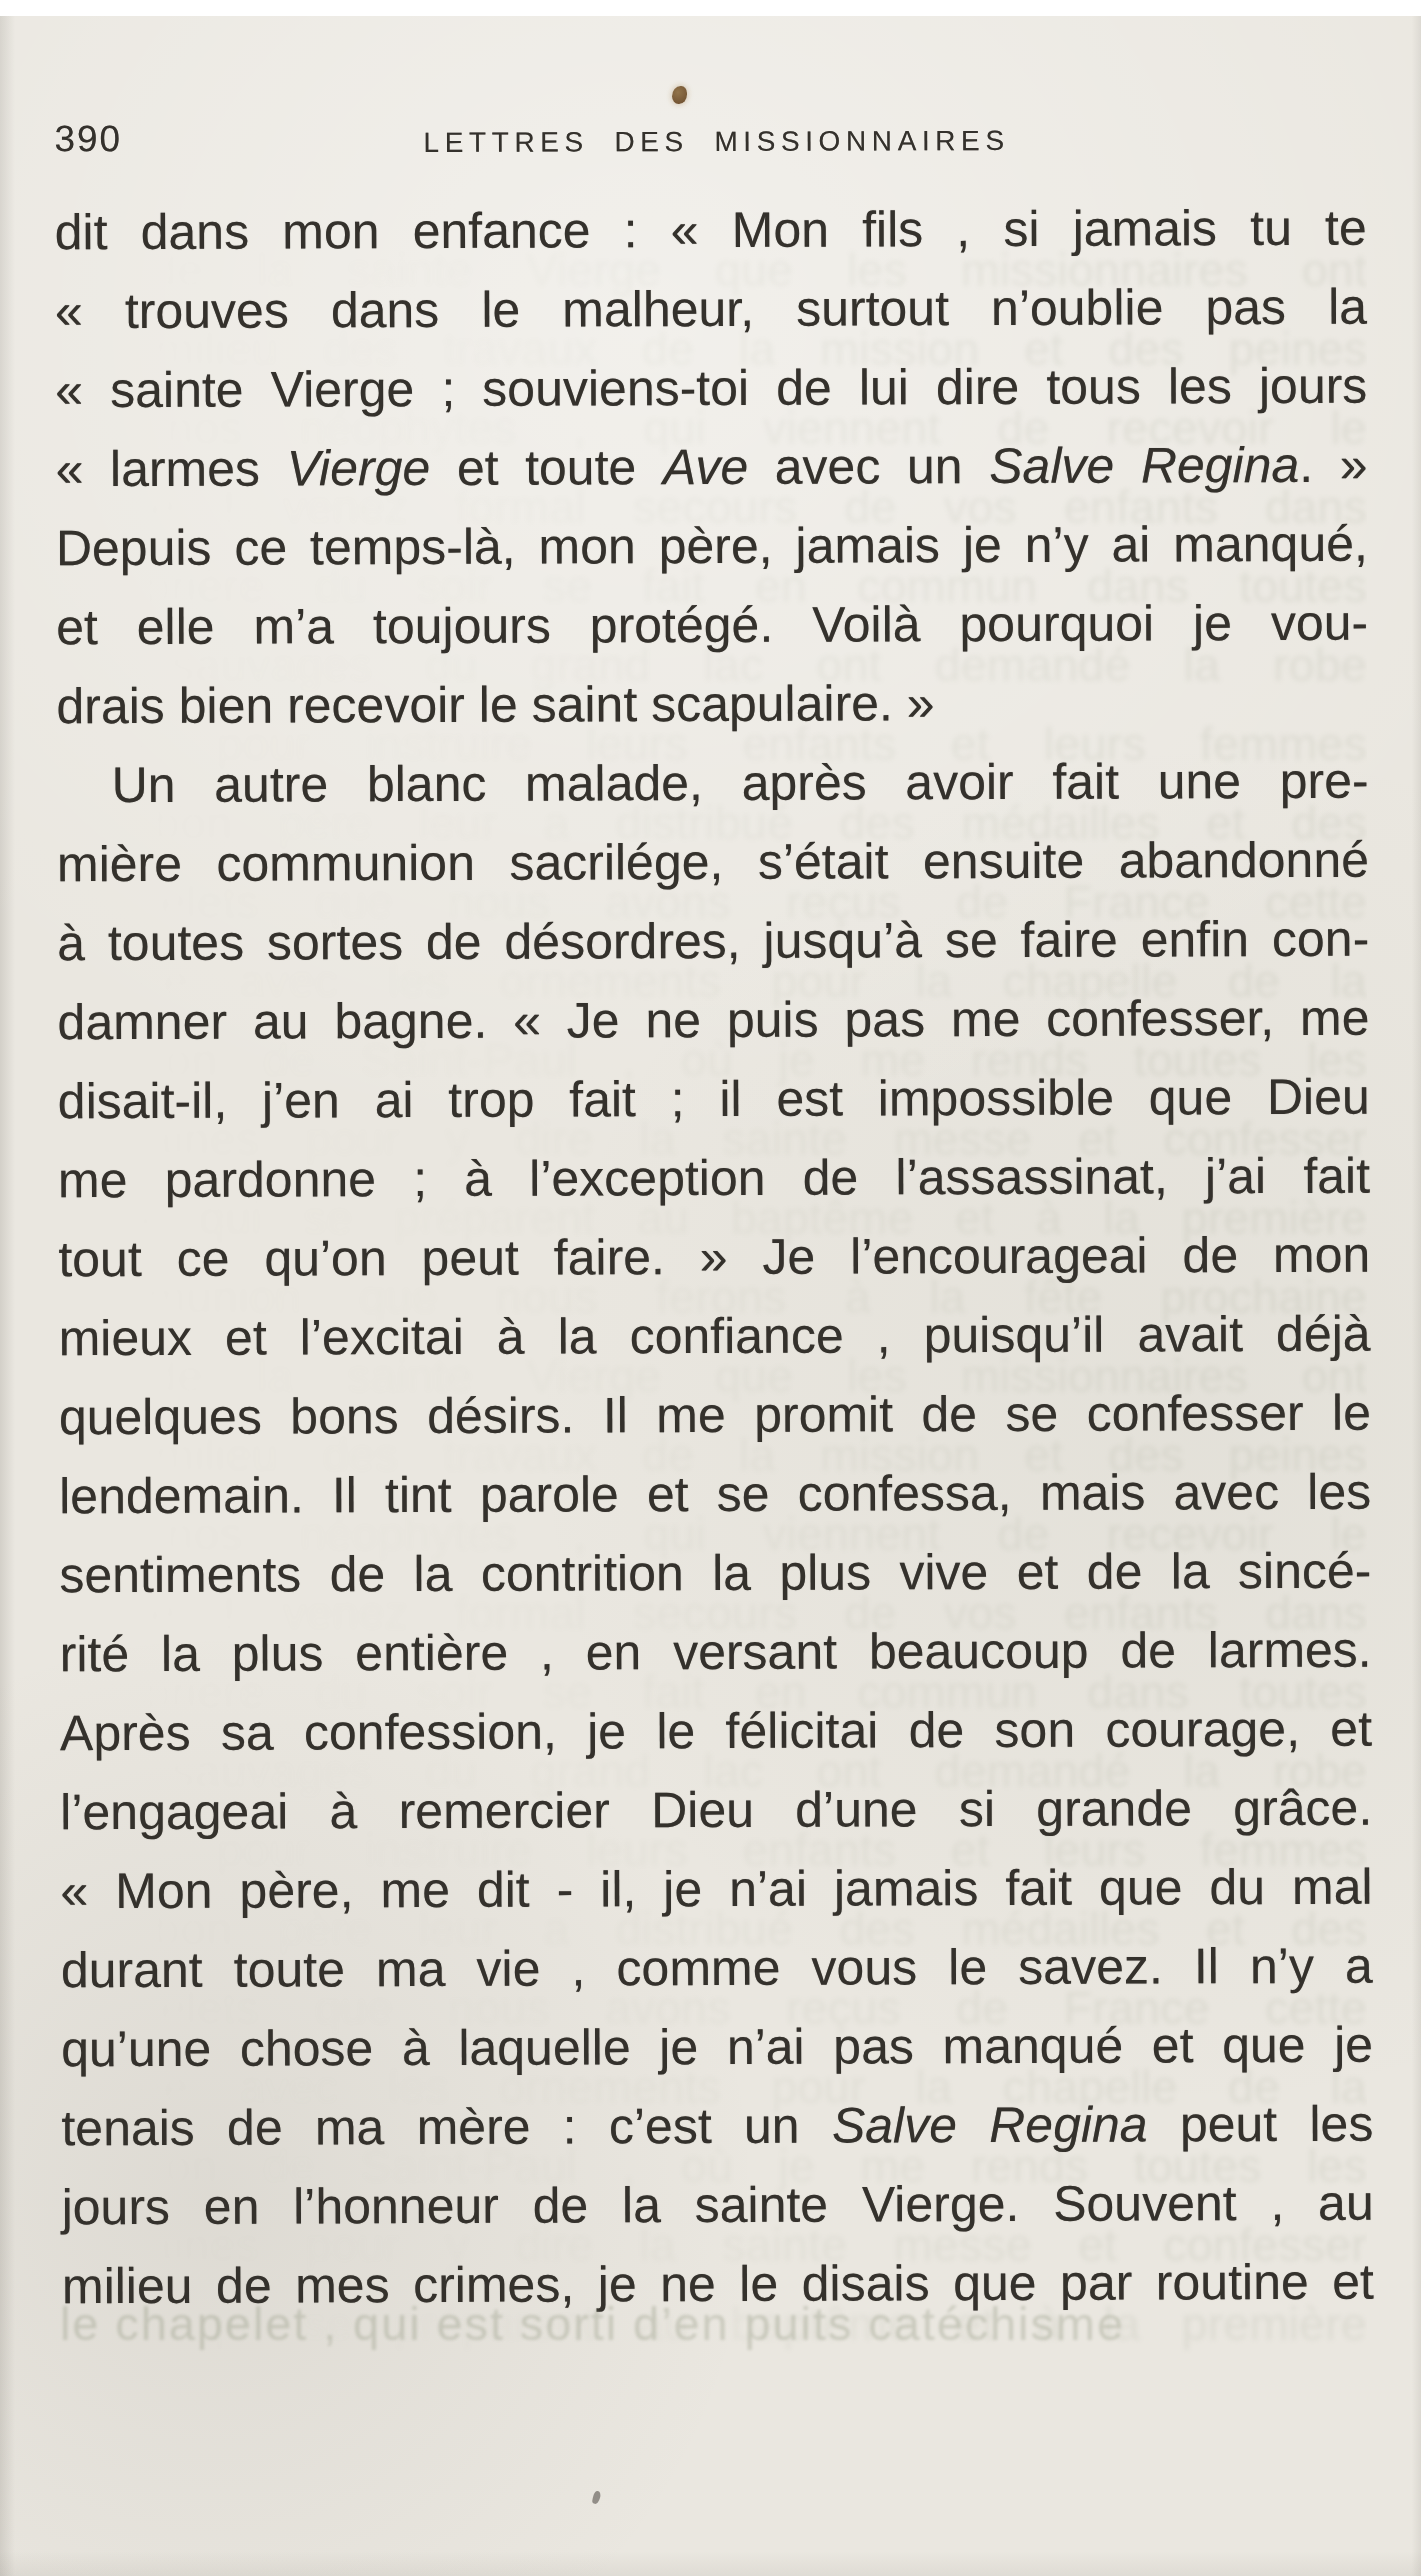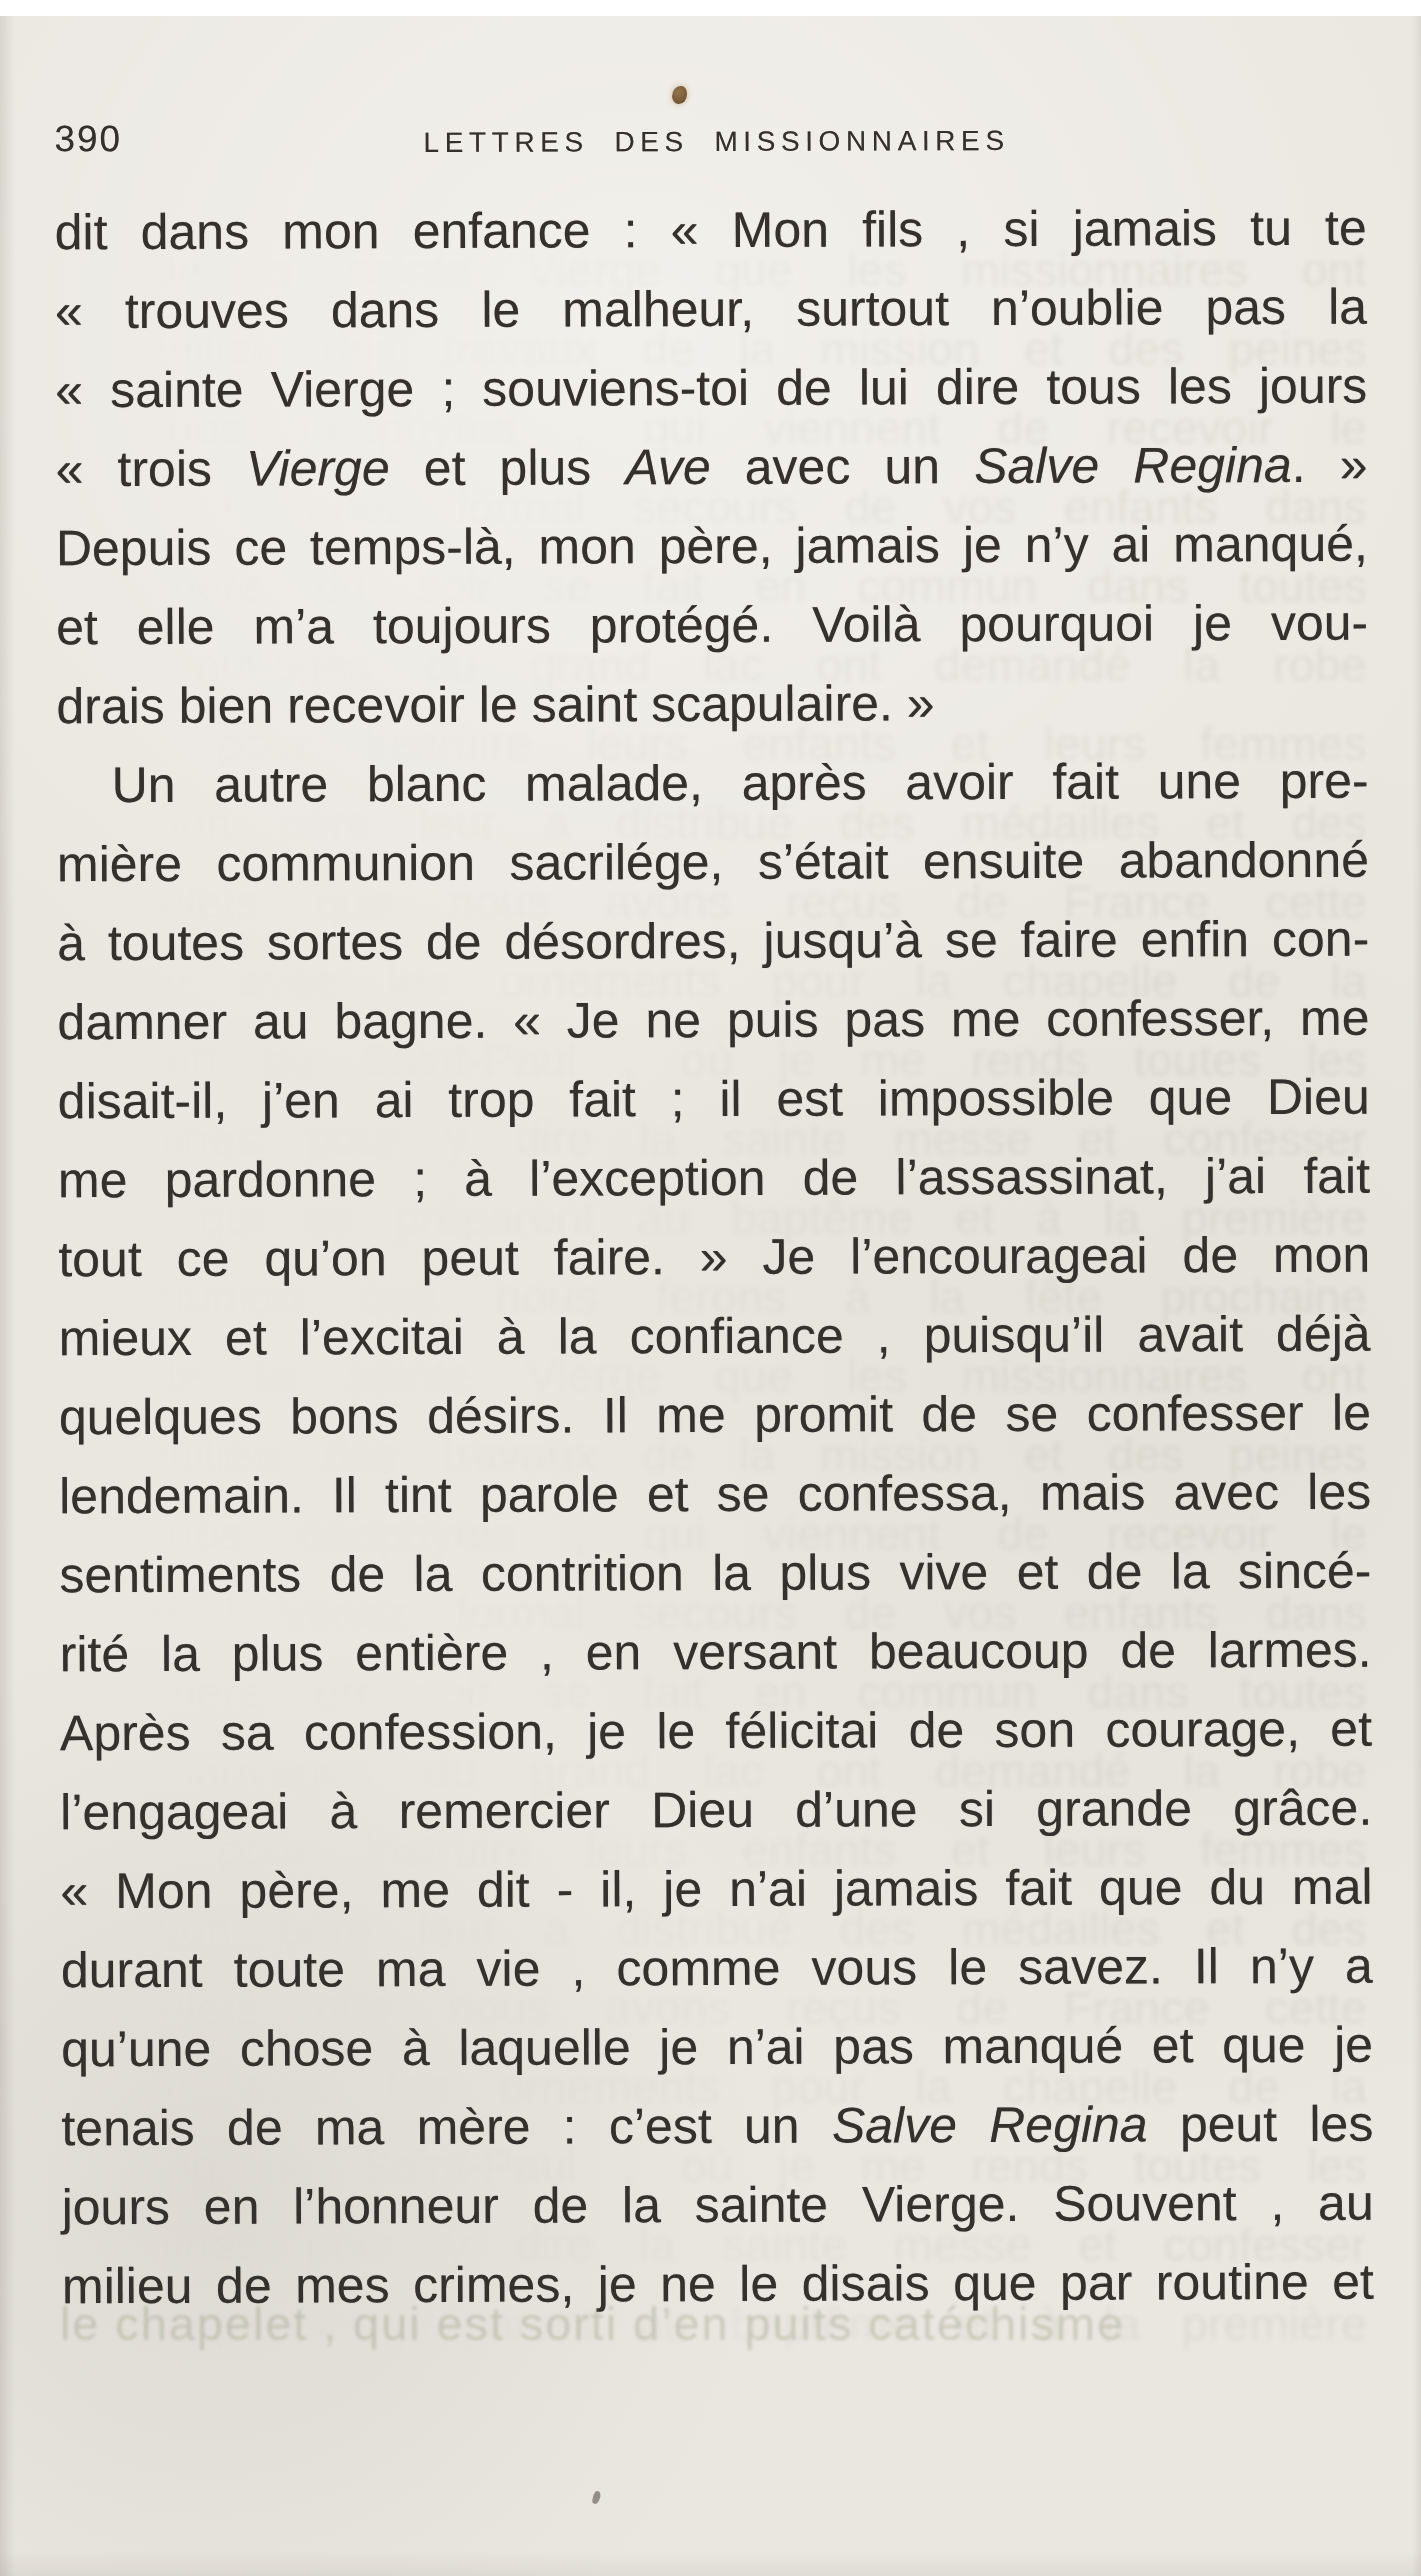--- a/index.html
+++ b/index.html
@@ -163,21 +163,21 @@
     </div>
 
   <div class="content">
     <span class="pagenum">390</span>
     <span class="runtitle">LETTRES DES MISSIONNAIRES</span>
 
     <main class="text">
         <div class="line"><span>dit dans mon enfance : « Mon fils , si jamais tu te</span></div>
         <div class="line"><span>« trouves dans le malheur, surtout n’oublie pas la</span></div>
         <div class="line"><span>« sainte Vierge ; souviens-toi de lui dire tous les jours</span></div>
-        <div class="line"><span>« trois </span><span class="it">Vierge</span><span> et plus </span><span class="it">Ave</span><span> avec un </span><span class="it">Salve Regina</span><span>. »</span></div>
+        <div class="line"><span>« larmes </span><span class="it">Vierge</span><span> et toute </span><span class="it">Ave</span><span> avec un </span><span class="it">Salve Regina</span><span>. »</span></div>
         <div class="line"><span>Depuis ce temps-là, mon père, jamais je n’y ai manqué,</span></div>
         <div class="line"><span>et elle m’a toujours protégé. Voilà pourquoi je vou-</span></div>
         <div class="line nojust"><span>drais bien recevoir le saint scapulaire. »</span></div>
         <div class="line indent"><span>Un autre blanc malade, après avoir fait une pre-</span></div>
         <div class="line"><span>mière communion sacrilége, s’était ensuite abandonné</span></div>
         <div class="line"><span>à toutes sortes de désordres, jusqu’à se faire enfin con-</span></div>
         <div class="line"><span>damner au bagne. « Je ne puis pas me confesser, me</span></div>
         <div class="line"><span>disait-il, j’en ai trop fait ; il est impossible que Dieu</span></div>
         <div class="line"><span>me pardonne ; à l’exception de l’assassinat, j’ai fait</span></div>
         <div class="line"><span>tout ce qu’on peut faire. » Je l’encourageai de mon</span></div>

